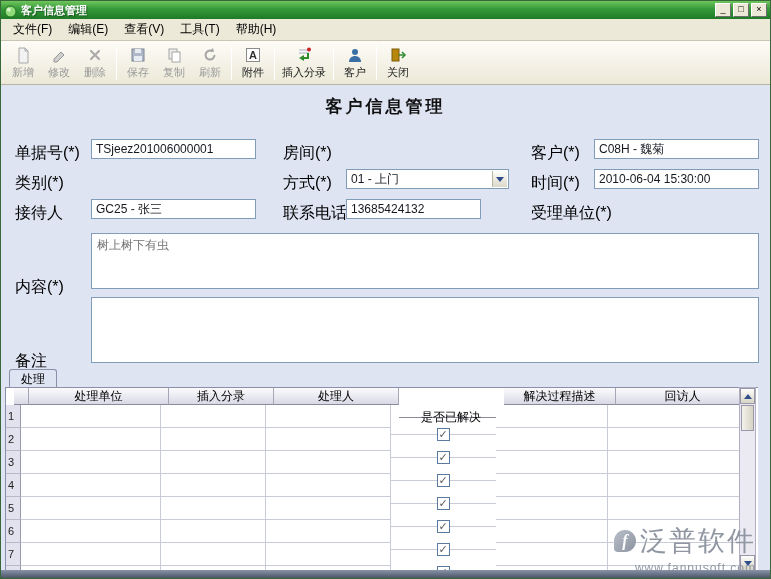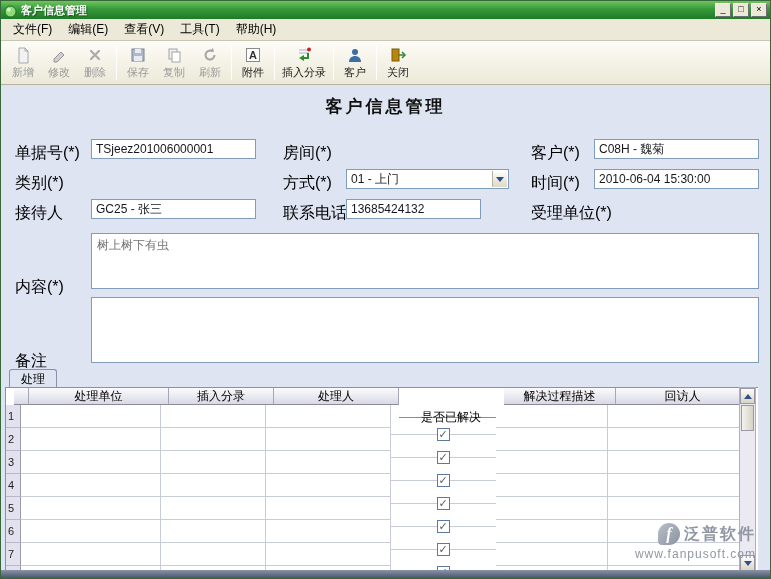--- a/index.html
+++ b/index.html
@@ -89,21 +89,21 @@
   .sb-down { width:0;height:0;border-left:4px solid transparent;border-right:4px solid transparent;
              border-top:5px solid #30508C; }
 
   
   .watermark { position:absolute; right:14px; top:438px; text-align:right; color:#9097A3; }
   .wm-row { display:flex; align-items:center; justify-content:flex-end; gap:4px; }
   .wm-logo { width:22px; height:22px; border-radius:50% 50% 50% 4px;
              background:linear-gradient(135deg,#B9BFC9,#8B93A0); color:#fff;
              font-family:"Liberation Serif","DejaVu Serif",serif; font-style:italic;
              font-weight:bold; font-size:16px; line-height:21px; text-align:center; }
-  .wm-name { font-size:16px; font-weight:bold; letter-spacing:2px; }
+  .wm-name { font-size:27px; font-weight:normal; letter-spacing:2px; }
   .wm-url { font-size:12px; margin-top:2px; letter-spacing:1px; }
 
   .bottom-strip { position:absolute; left:0; right:0; bottom:0; height:8px;
                   background:linear-gradient(180deg,#8A94A8,#4A5568); }
 </style>
 </head>
 <body>
 
 <div class="window">
 

